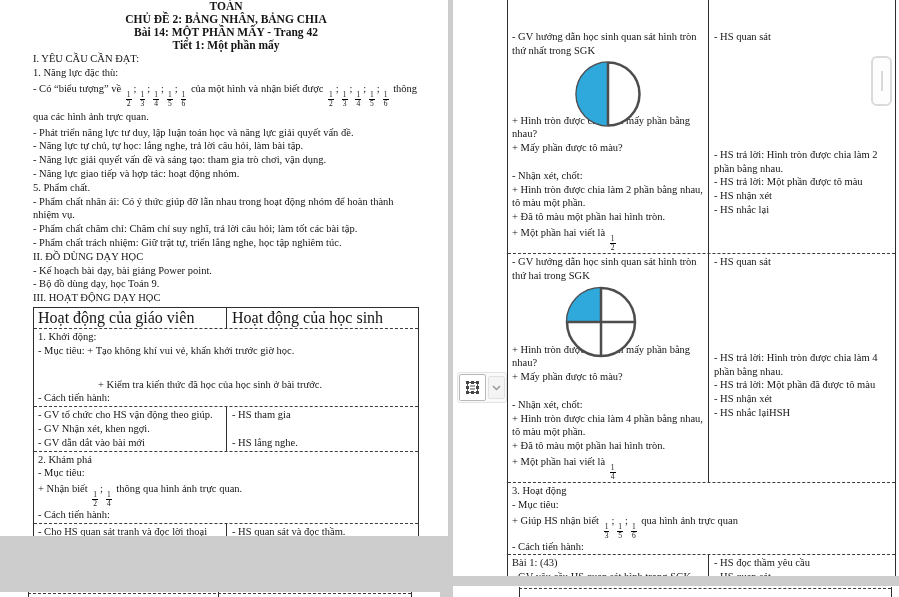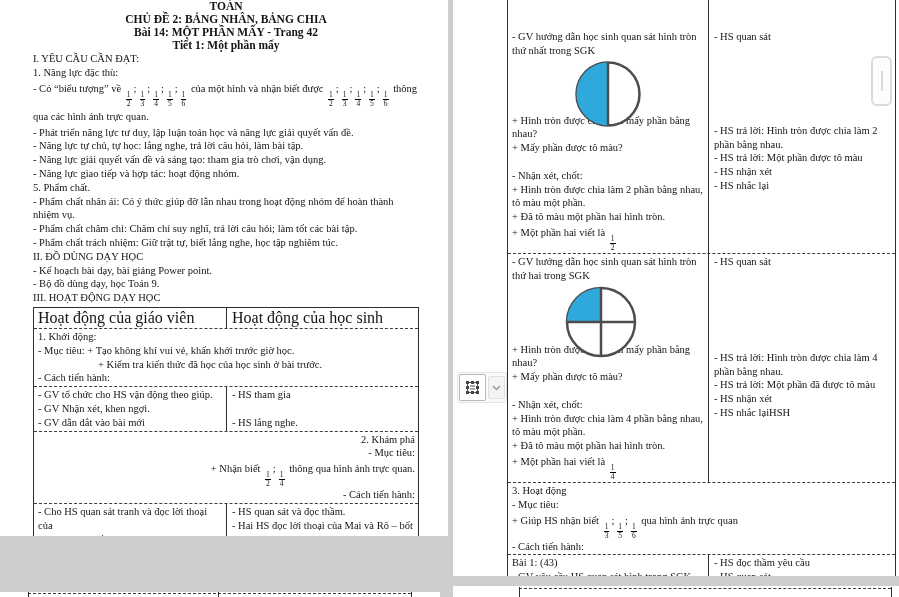--- a/index.html
+++ b/index.html
@@ -27,21 +27,21 @@
   #pageL .cgv{width:193px;}
   
   .rtable{margin-left:54px;width:389px;border-left:1px solid #2e2e2e;border-right:1px solid #2e2e2e;box-sizing:border-box;}
   .rtable .cgv{width:201px;}
   .pad-top{padding-top:30px;}
   .pie{position:relative;z-index:2;display:block;}
   .pie1{margin:2px 0 -14px 62px;}
   .pie2{margin:2px 0 -16px 52px;}
   .qline{position:relative;z-index:1;}
   .gap{height:13.8px;}
-  .hs-push1{margin-top:80px;}
+  .hs-push1{margin-top:104px;}
   .hs-push2{margin-top:82px;}
   
   .illu{display:block;margin:3px 0 0 57px;}
   
   .sliver{position:absolute;background:#fff;}
   #slivL{left:0;top:592px;width:440px;height:5px;}
   #slivR{left:453px;top:586px;width:446px;height:11px;}
   .sl-line{position:absolute;border-top:1px dashed #3c3c3c;}
   .sl-tick{position:absolute;width:1px;background:#2e2e2e;}
   
@@ -95,53 +95,53 @@
           <span class="fn">1</span>
           <span class="fd">6</span>
         </span><span> thông qua các hình ảnh trực quan.</span></p>
     <p>- Phát triển năng lực tư duy, lập luận toán học và năng lực giải quyết vấn đề.</p>
     <p>- Năng lực tự chủ, tự học: lắng nghe, trả lời câu hỏi, làm bài tập.</p>
     <p>- Năng lực giải quyết vấn đề và sáng tạo: tham gia trò chơi, vận dụng.</p>
     <p>- Năng lực giao tiếp và hợp tác: hoạt động nhóm.</p>
     <p class="b">5. Phẩm chất.</p>
     <p>- Phẩm chất nhân ái: Có ý thức giúp đỡ lẫn nhau trong hoạt động nhóm để hoàn thành nhiệm vụ.</p>
     <p>- Phẩm chất chăm chỉ: Chăm chỉ suy nghĩ, trả lời câu hỏi; làm tốt các bài tập.</p>
-    <p>- Phẩm chất trách nhiệm: Giữ trật tự, biết lắng nghe, học tập nghiêm túc.</p>
+    <p>- Phẩm chất trách nhiệm: Giữ trật tự, triển lắng nghe, học tập nghiêm túc.</p>
     <p class="b">II. ĐỒ DÙNG DẠY HỌC</p>
     <p>- Kế hoạch bài dạy, bài giảng Power point.</p>
     <p>- Bộ đồ dùng dạy, học Toán 9.</p>
     <p class="b">III. HOẠT ĐỘNG DẠY HỌC</p>
 
     <div class="ttable">
       <div class="row">
         <div class="cgv">Hoạt động của giáo viên</div>
         <div class="chs">Hoạt động của học sinh</div>
       </div>
       <div class="row">
         <div class="full" style="width:100%;">
           <p class="b">1. Khởi động:</p>
           <p>- Mục tiêu: + Tạo không khí vui vẻ, khấn khởi trước giờ học.</p>
-          <p style="padding-left:60px;">+ Kiểm tra kiến thức đã học của học sinh ở bài trước.</p>
+          <p style="padding-left:60px;margin-top:20px;">+ Kiểm tra kiến thức đã học của học sinh ở bài trước.</p>
           <p>- Cách tiến hành:</p>
         </div>
       </div>
       <div class="row">
         <div class="cgv">
           <p>- GV tổ chức cho HS vận động theo giúp.</p>
           <p>- GV Nhận xét, khen ngợi.</p>
           <p>- GV dẫn dắt vào bài mới</p>
         </div>
         <div class="chs">
           <p>- HS tham gia</p>
           <div class="gap"></div>
           <p>- HS lắng nghe.</p>
         </div>
       </div>
       <div class="row">
-        <div class="full" style="width:100%;text-align:right;">
+        <div class="full" style="width:100%;">
           <p class="b">2. Khám phá</p>
           <p>- Mục tiêu:</p>
           <p class="fracline"><span>+  Nhận biết </span><span class="frac">
                 <span class="fn">1</span>
                 <span class="fd">2</span>
               </span><span class="sep">;</span><span class="frac">
                 <span class="fn">1</span>
                 <span class="fd">4</span>
               </span><span> thông qua hình ảnh trực quan.</span></p>
           <p>- Cách tiến hành:</p>

